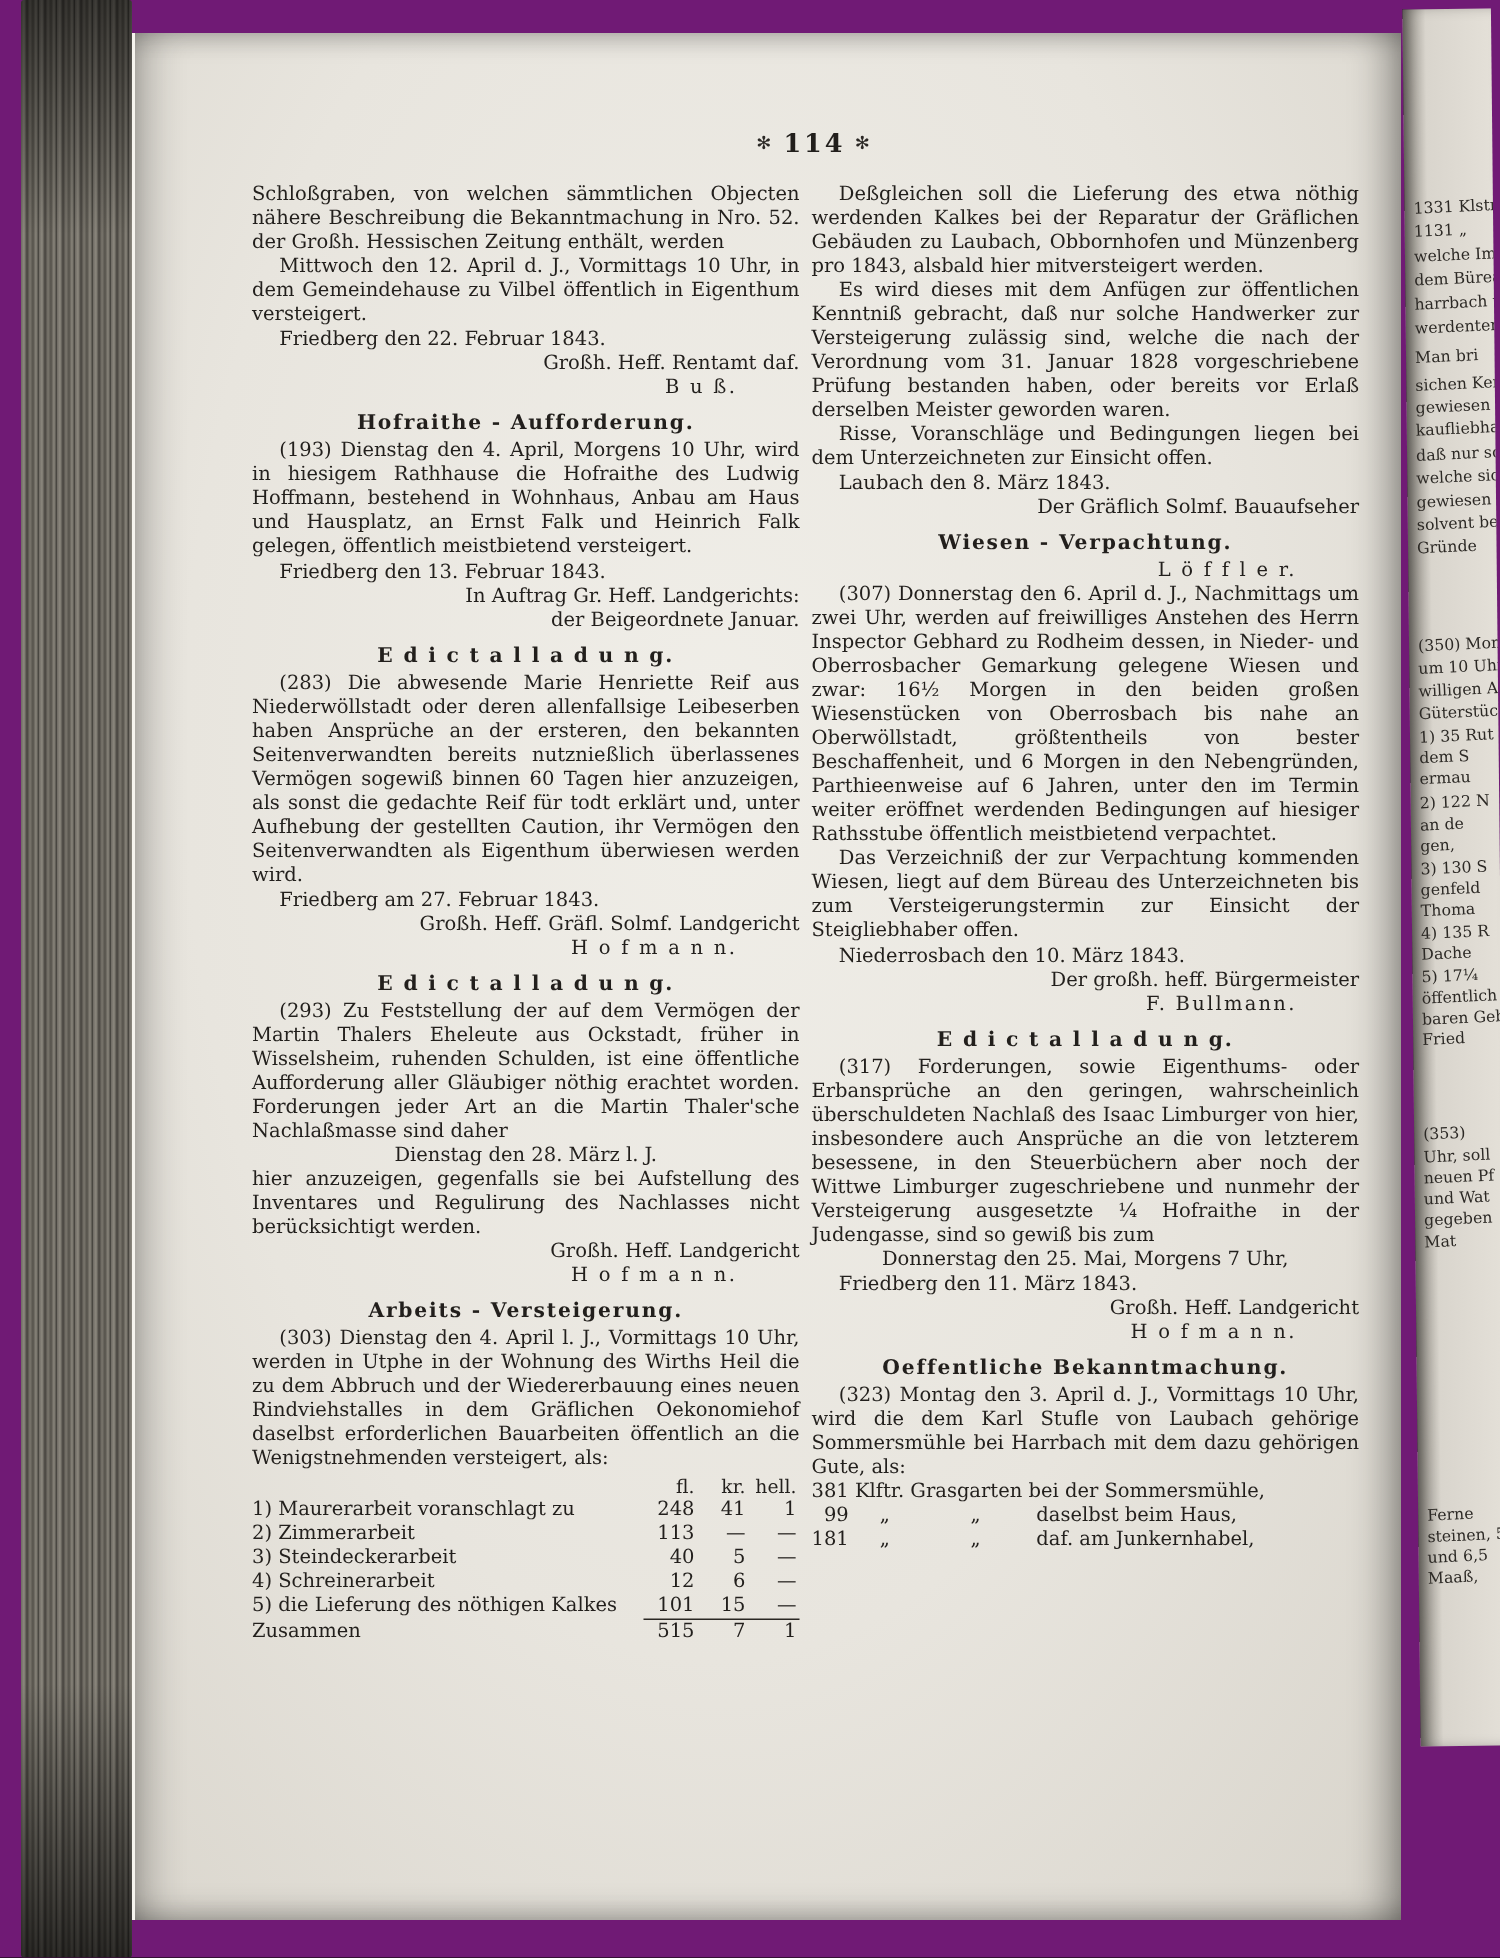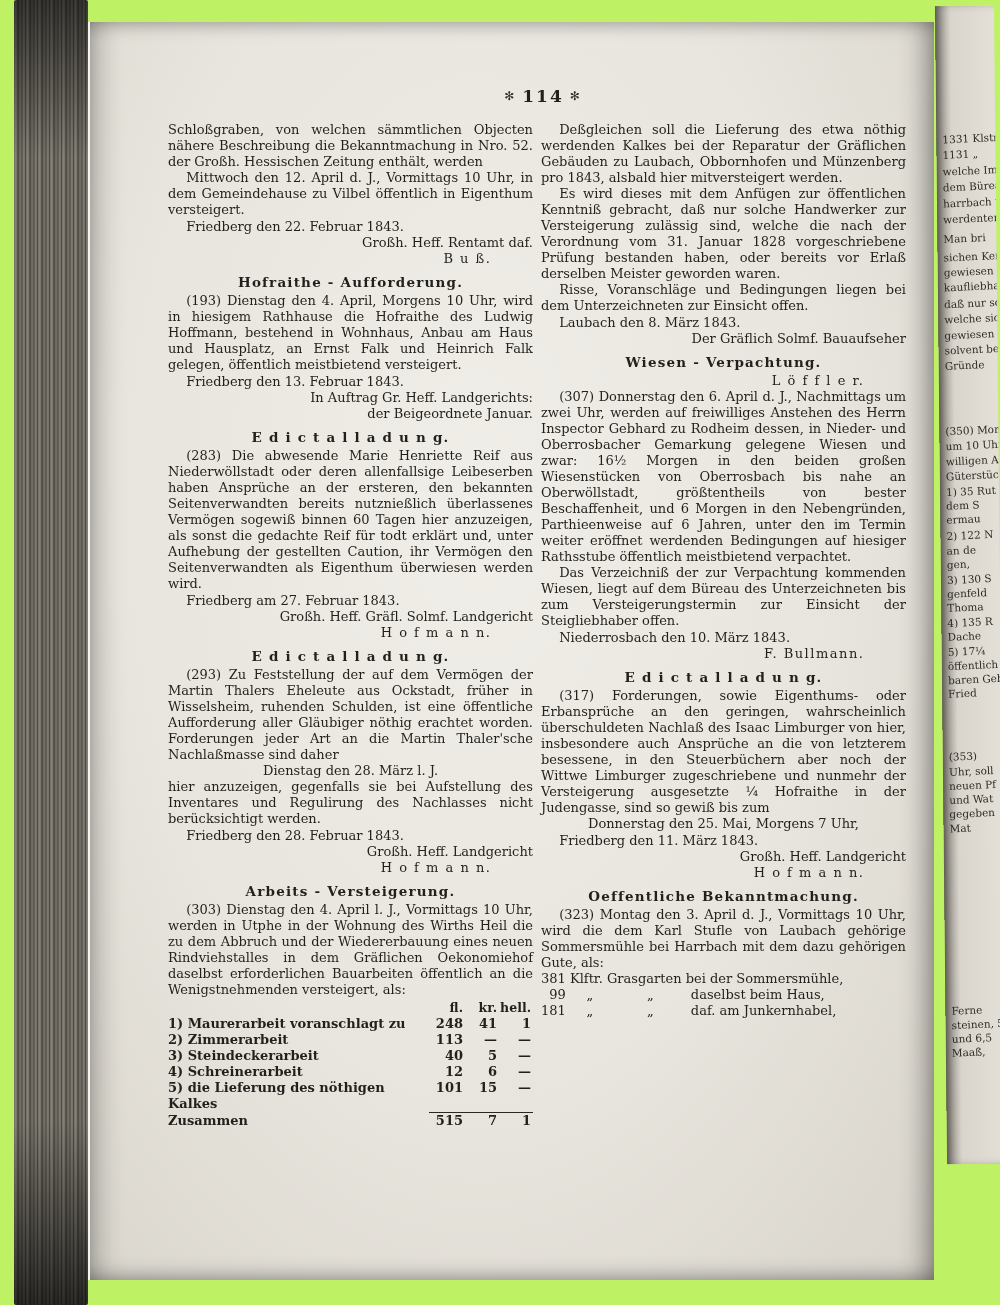--- a/index.html
+++ b/index.html
@@ -1,16 +1,16 @@
 <!DOCTYPE html>
 <html><head>
 <meta charset="utf-8">
 <style>
   html,body{margin:0;padding:0;background:#060606;width:1000px;height:1305px;overflow:hidden;}
-  #root{position:relative;width:1000px;height:1305px;background:#bef264;font-family:"DejaVu Serif", serif;}
+  #root{position:relative;width:1000px;height:1305px;background:#701a75;font-family:"DejaVu Serif", serif;}
 
   
   #binding{
     position:absolute;left:14px;top:0;width:74px;height:1305px;
     background:
       linear-gradient(180deg, rgba(0,0,0,.55), rgba(0,0,0,0) 12%, rgba(0,0,0,0) 86%, rgba(0,0,0,.65)),
       repeating-linear-gradient(90deg,#6e6a63 0px,#8d897f 2px,#45423d 4px,#7b776e 6px,#54514a 8px,#8a867c 10px,#3c3a35 12px);
     border-radius:2px;
   }
 
@@ -35,21 +35,21 @@
   .blk{margin:0;}
   .body{text-indent:1.4em;text-align:justify;}
   .noindent{text-align:justify;}
   .dateline{text-indent:1.4em;margin-top:1px;}
   .right{text-align:right;}
   .sig{text-align:right;padding-right:3.2em;letter-spacing:1.5px;}
   .center{text-align:center;}
   .line{white-space:pre;}
   .heading{text-align:center;font-size:13.5px;font-weight:bold;letter-spacing:1.2px;margin:7px 0 3px;}
 
-  .costtable{margin:2px 0 16px 0;font-weight:bold;}
+  .costtable{margin:2px 0 16px 0;}
   .trow{display:flex;align-items:baseline;}
   .tlabel{flex:1;}
   .tnums{display:flex;width:104px;flex:none;}
   .tnum{width:34px;text-align:right;}
   .thead{font-size:12.5px;}
   .total .tlabel{text-align:left;padding-right:10px;}
   .total .tnums{border-top:1px solid #2a2723;}
 
   
   #edge{
@@ -89,21 +89,20 @@
           <p class="blk right">der Beigeordnete Januar.</p>
           <p class="blk heading">E d i c t a l l a d u n g.</p>
           <p class="blk body">(283) Die abwesende Marie Henriette Reif aus Niederwöllstadt oder deren allenfallsige Leibeserben haben Ansprüche an der ersteren, den bekannten Seitenverwandten bereits nutznießlich überlassenes Vermögen sogewiß binnen 60 Tagen hier anzuzeigen, als sonst die gedachte Reif für todt erklärt und, unter Aufhebung der gestellten Caution, ihr Vermögen den Seitenverwandten als Eigenthum überwiesen werden wird.</p>
           <p class="blk dateline">Friedberg am 27. Februar 1843.</p>
           <p class="blk right">Großh. Heff. Gräfl. Solmf. Landgericht</p>
           <p class="blk sig">H o f m a n n.</p>
           <p class="blk heading">E d i c t a l l a d u n g.</p>
           <p class="blk body">(293) Zu Feststellung der auf dem Vermögen der Martin Thalers Eheleute aus Ockstadt, früher in Wisselsheim, ruhenden Schulden, ist eine öffentliche Aufforderung aller Gläubiger nöthig erachtet worden. Forderungen jeder Art an die Martin Thaler'sche Nachlaßmasse sind daher</p>
           <p class="blk center">Dienstag den 28. März l. J.</p>
           <p class="blk noindent">hier anzuzeigen, gegenfalls sie bei Aufstellung des Inventares und Regulirung des Nachlasses nicht berücksichtigt werden.</p>
-          <p class="blk dateline">Friedberg den 28. Februar 1843.</p>
           <p class="blk right">Großh. Heff. Landgericht</p>
           <p class="blk sig">H o f m a n n.</p>
           <p class="blk heading">Arbeits - Versteigerung.</p>
           <p class="blk body">(303) Dienstag den 4. April l. J., Vormittags 10 Uhr, werden in Utphe in der Wohnung des Wirths Heil die zu dem Abbruch und der Wiedererbauung eines neuen Rindviehstalles in dem Gräflichen Oekonomiehof daselbst erforderlichen Bauarbeiten öffentlich an die Wenigstnehmenden versteigert, als:</p>
           <div class="blk costtable">
             <div class="trow thead">
               <span class="tlabel"></span>
               <span class="tnums">
                 <span class="tnum">fl.</span>
                 <span class="tnum">kr.</span>
@@ -164,20 +163,21 @@
           <p class="blk body">Deßgleichen soll die Lieferung des etwa nöthig werdenden Kalkes bei der Reparatur der Gräflichen Gebäuden zu Laubach, Obbornhofen und Münzenberg pro 1843, alsbald hier mitversteigert werden.</p>
           <p class="blk body">Es wird dieses mit dem Anfügen zur öffentlichen Kenntniß gebracht, daß nur solche Handwerker zur Versteigerung zulässig sind, welche die nach der Verordnung vom 31. Januar 1828 vorgeschriebene Prüfung bestanden haben, oder bereits vor Erlaß derselben Meister geworden waren.</p>
           <p class="blk body">Risse, Voranschläge und Bedingungen liegen bei dem Unterzeichneten zur Einsicht offen.</p>
           <p class="blk dateline">Laubach den 8. März 1843.</p>
           <p class="blk right">Der Gräflich Solmf. Bauaufseher</p>
           <p class="blk heading">Wiesen - Verpachtung.</p>
           <p class="blk sig">L ö f f l e r.</p>
           <p class="blk body">(307) Donnerstag den 6. April d. J., Nachmittags um zwei Uhr, werden auf freiwilliges Anstehen des Herrn Inspector Gebhard zu Rodheim dessen, in Nieder- und Oberrosbacher Gemarkung gelegene Wiesen und zwar: 16½ Morgen in den beiden großen Wiesenstücken von Oberrosbach bis nahe an Oberwöllstadt, größtentheils von bester Beschaffenheit, und 6 Morgen in den Nebengründen, Parthieenweise auf 6 Jahren, unter den im Termin weiter eröffnet werdenden Bedingungen auf hiesiger Rathsstube öffentlich meistbietend verpachtet.</p>
           <p class="blk body">Das Verzeichniß der zur Verpachtung kommenden Wiesen, liegt auf dem Büreau des Unterzeichneten bis zum Versteigerungstermin zur Einsicht der Steigliebhaber offen.</p>
           <p class="blk dateline">Niederrosbach den 10. März 1843.</p>
+          <p class="blk right">Der großh. heff. Bürgermeister</p>
           <p class="blk sig">F. Bullmann.</p>
           <p class="blk heading">E d i c t a l l a d u n g.</p>
           <p class="blk body">(317) Forderungen, sowie Eigenthums- oder Erbansprüche an den geringen, wahrscheinlich überschuldeten Nachlaß des Isaac Limburger von hier, insbesondere auch Ansprüche an die von letzterem besessene, in den Steuerbüchern aber noch der Wittwe Limburger zugeschriebene und nunmehr der Versteigerung ausgesetzte ¼ Hofraithe in der Judengasse, sind so gewiß bis zum</p>
           <p class="blk center">Donnerstag den 25. Mai, Morgens 7 Uhr,</p>
           <p class="blk dateline">Friedberg den 11. März 1843.</p>
           <p class="blk right">Großh. Heff. Landgericht</p>
           <p class="blk sig">H o f m a n n.</p>
           <p class="blk heading">Oeffentliche Bekanntmachung.</p>
           <p class="blk body">(323) Montag den 3. April d. J., Vormittags 10 Uhr, wird die dem Karl Stufle von Laubach gehörige Sommersmühle bei Harrbach mit dem dazu gehörigen Gute, als:</p>
           <p class="blk line">381 Klftr. Grasgarten bei der Sommersmühle,</p>

